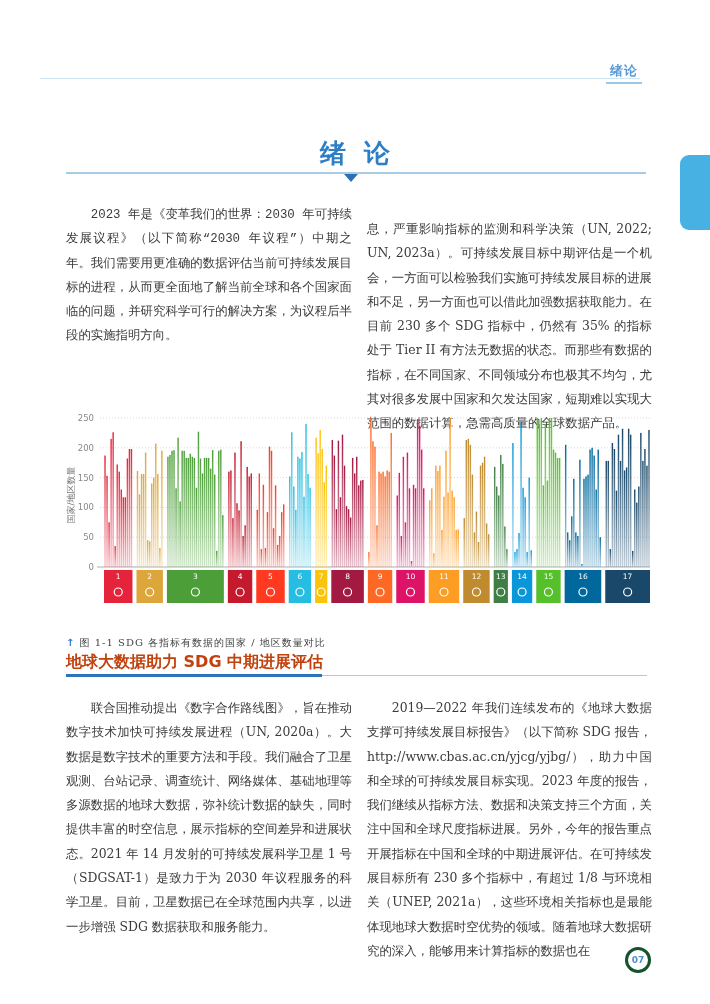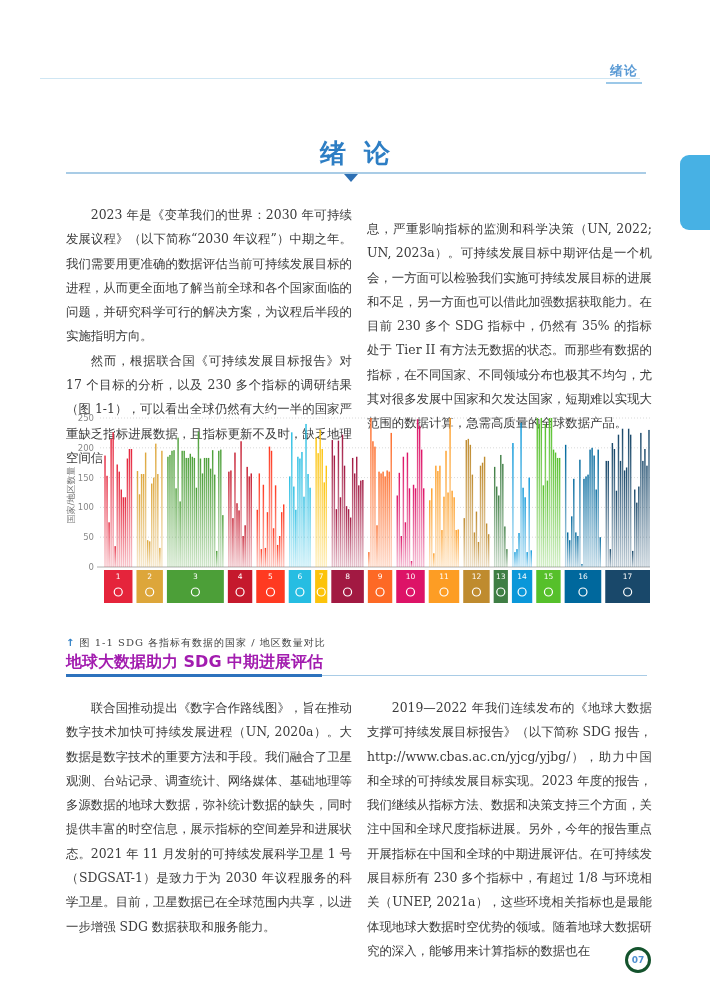--- a/index.html
+++ b/index.html
@@ -6,47 +6,46 @@
   body { width: 710px; height: 1004px; position: relative; overflow: hidden; font-family: "DejaVu Serif", "Liberation Serif", serif; color: #333; }
   .running-head { position: absolute; left: 40px; top: 78px; width: 600px; height: 1px; background: #cfe6f3; }
   .running-head-title { position: absolute; left: 606px; top: 62px; font-family: "DejaVu Sans", sans-serif; font-weight: bold; font-size: 13px; color: #5b9bd5; padding: 0 4px 2px 4px; border-bottom: 2px solid #9cc8e8; letter-spacing: 1px; }
   .side-tab { position: absolute; left: 680px; top: 155px; width: 40px; height: 75px; background: #47b1e4; border-radius: 9px 0 0 9px; }
   .chapter-title { position: absolute; left: 0; width: 710px; top: 136px; text-align: center; font-family: "DejaVu Sans", sans-serif; font-weight: bold; font-size: 26px; color: #2d7ec4; letter-spacing: 18px; padding-left: 18px; box-sizing: border-box; }
   .chapter-rule { position: absolute; left: 66px; top: 172px; width: 580px; height: 2px; background: #a9cce6; }
   .chapter-arrow { position: absolute; left: 344px; top: 174px; width: 0; height: 0; border-left: 7px solid transparent; border-right: 7px solid transparent; border-top: 8px solid #2d6fb3; }
   .col { position: absolute; font-size: 12.4px; line-height: 24.3px; text-align: justify; color: #3a3a3a; }
   .col p { margin: 0; text-indent: 2em; }
   .col p.cont { text-indent: 0; }
-  .col-left-1 { left: 66px; top: 203px; width: 286px; }
+  .col-left-1 { left: 66px; top: 203px; width: 286px; font-family: Liberation Mono, monospace; }
   .col-right-1 { left: 367px; top: 217px; width: 285px; }
   .chart { position: absolute; left: 60px; top: 410px; width: 600px; height: 200px; }
   .chart svg { position: absolute; left: 0; top: 0; }
   .caption { position: absolute; left: 66px; top: 636px; font-size: 10px; color: #444; letter-spacing: 1px; }
   .caption .arr { color: #2d7ec4; font-family: "DejaVu Sans", sans-serif; font-weight: bold; }
-  .section-title { position: absolute; left: 66px; top: 652px; font-family: "DejaVu Sans", sans-serif; font-weight: bold; font-size: 16px; color: #a21caf; }
+  .section-title { position: absolute; left: 66px; top: 652px; font-family: "DejaVu Sans", sans-serif; font-weight: bold; font-size: 16px; color: #c2410c; }
   .section-rule { position: absolute; left: 66px; top: 674px; width: 256px; height: 3px; background: #2d72bd; }
   .section-rule2 { position: absolute; left: 322px; top: 675px; width: 325px; height: 1px; background: #a9cce6; }
   .col-left-2 { left: 66px; top: 696px; width: 286px; }
   .col-right-2 { left: 367px; top: 696px; width: 285px; }
   .page-num { position: absolute; left: 625px; top: 947px; width: 20px; height: 20px; border: 3px solid #14532d; border-radius: 50%; text-align: center; line-height: 20px; font-family: "DejaVu Sans", sans-serif; font-weight: bold; font-size: 9px; color: #4f8fd0; }
 </style>
 </head>
 <body>
 
 <div class="running-head"></div>
 <div class="running-head-title">绪论</div>
 <div class="side-tab"></div>
 
 <div class="chapter-title">绪论</div>
 <div class="chapter-rule"></div>
 <div class="chapter-arrow"></div>
 
 <div class="col col-left-1">
   <p>2023 年是《变革我们的世界：2030 年可持续发展议程》（以下简称“2030 年议程”）中期之年。我们需要用更准确的数据评估当前可持续发展目标的进程，从而更全面地了解当前全球和各个国家面临的问题，并研究科学可行的解决方案，为议程后半段的实施指明方向。</p>
-  <p>然而，根据联合国《可持续发展目标报告》对 17 个目标的分析，以及 230 多个指标的调研结果（图 1-1），可以看出全球仍然有大约一半的国家严重缺乏指标进展数据，且指标更新不及时，缺乏地理空间信</p>
 </div>
 <div class="col col-right-1">
   <p class="cont">息，严重影响指标的监测和科学决策（UN, 2022; UN, 2023a）。可持续发展目标中期评估是一个机会，一方面可以检验我们实施可持续发展目标的进展和不足，另一方面也可以借此加强数据获取能力。在目前 230 多个 SDG 指标中，仍然有 35% 的指标处于 Tier II 有方法无数据的状态。而那些有数据的指标，在不同国家、不同领域分布也极其不均匀，尤其对很多发展中国家和欠发达国家，短期难以实现大范围的数据计算，急需高质量的全球数据产品。</p>
 </div>
 
 <div class="chart">
   <svg id="chart-svg" width="600" height="200">
       <defs>
         <linearGradient id="grad0" x1="0" y1="0" x2="0" y2="1">
           <stop offset="0%" stop-color="#e5243b" stop-opacity="1"></stop>
@@ -424,19 +423,19 @@
 <div class="caption">
   <span class="arr">↑</span>
   <span>图 1-1 SDG 各指标有数据的国家 / 地区数量对比</span>
 </div>
 
 <div class="section-title">地球大数据助力 SDG 中期进展评估</div>
 <div class="section-rule"></div>
 <div class="section-rule2"></div>
 
 <div class="col col-left-2">
-  <p>联合国推动提出《数字合作路线图》，旨在推动数字技术加快可持续发展进程（UN, 2020a）。大数据是数字技术的重要方法和手段。我们融合了卫星观测、台站记录、调查统计、网络媒体、基础地理等多源数据的地球大数据，弥补统计数据的缺失，同时提供丰富的时空信息，展示指标的空间差异和进展状态。2021 年 11 月发射的可持续发展科学卫星 1 号（SDGSAT-1）是致力于为 2030 年议程服务的科学卫星。目前，卫星数据已在全球范围内共享，以进一步增强 SDG 数据获取和服务能力。</p>
+  <p>联合国推动提出《数字合作路线图》，旨在推动数字技术加快可持续发展进程（UN, 2020a）。大数据是数字技术的重要方法和手段。我们融合了卫星观测、台站记录、调查统计、网络媒体、基础地理等多源数据的地球大数据，弥补统计数据的缺失，同时提供丰富的时空信息，展示指标的空间差异和进展状态。2021 年 14 月发射的可持续发展科学卫星 1 号（SDGSAT-1）是致力于为 2030 年议程服务的科学卫星。目前，卫星数据已在全球范围内共享，以进一步增强 SDG 数据获取和服务能力。</p>
 </div>
 <div class="col col-right-2">
   <p>2019—2022 年我们连续发布的《地球大数据支撑可持续发展目标报告》（以下简称 SDG 报告，http://www.cbas.ac.cn/yjcg/yjbg/），助力中国和全球的可持续发展目标实现。2023 年度的报告，我们继续从指标方法、数据和决策支持三个方面，关注中国和全球尺度指标进展。另外，今年的报告重点开展指标在中国和全球的中期进展评估。在可持续发展目标所有 230 多个指标中，有超过 1/8 与环境相关（UNEP, 2021a），这些环境相关指标也是最能体现地球大数据时空优势的领域。随着地球大数据研究的深入，能够用来计算指标的数据也在</p>
 </div>
 
 <div class="page-num">07</div>
 
 </body></html>

